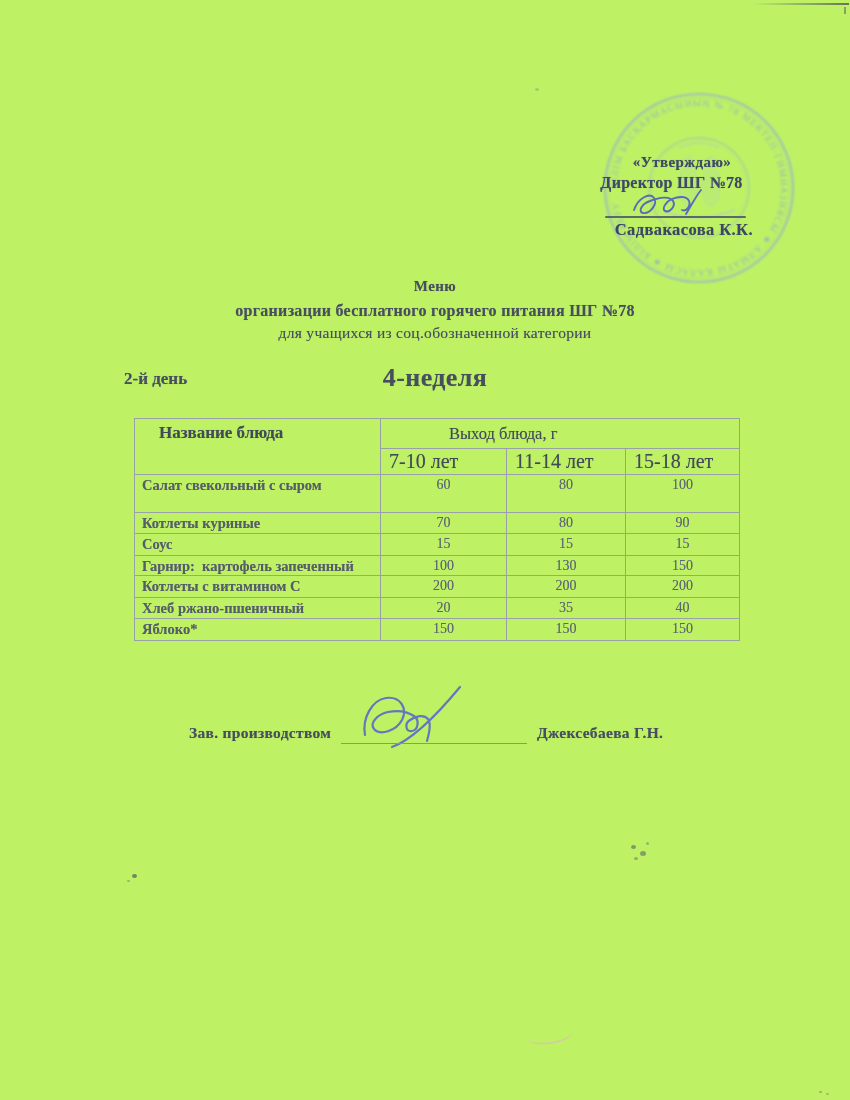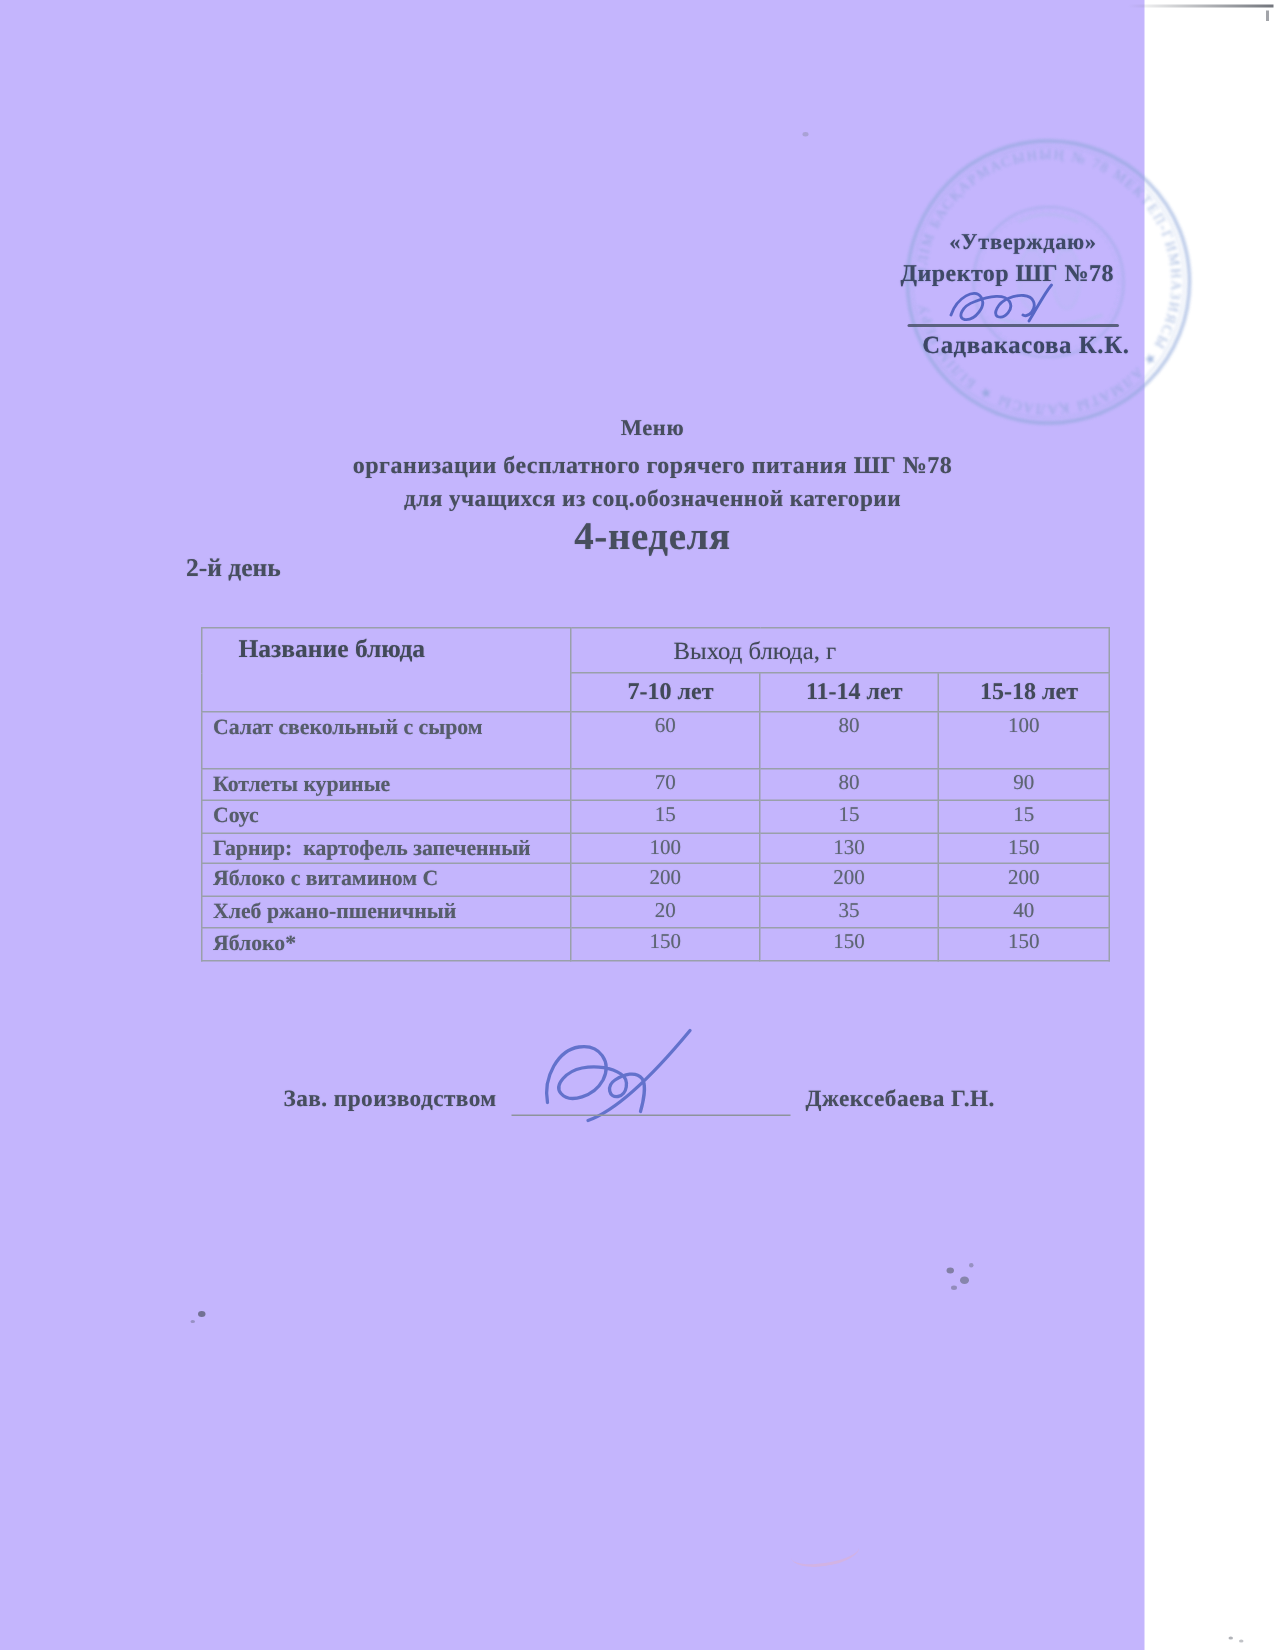--- a/index.html
+++ b/index.html
@@ -1,54 +1,54 @@
 <!DOCTYPE html>
 <html><head>
 <meta charset="utf-8">
 <style>
   html,body{margin:0;padding:0;}
   body{
     width:850px;height:1100px;overflow:hidden;
     background:#ffffff;
     font-family:"Liberation Serif","DejaVu Serif",serif;
   }
-  .page{position:relative;width:763px;height:1100px;background:#c4b5fd;}
+  .page{position:relative;width:850px;height:1100px;background:#bef264;}
 
   
   .ink{color:#474e5e;text-shadow:0 0 0.7px rgba(85,95,115,0.55);}
 
   
   .approve-quote{position:absolute;left:612px;top:154px;width:140px;text-align:center;
     font-size:15px;font-weight:bold;color:#3f4a66;text-shadow:0 0 0.8px rgba(70,85,130,.6);letter-spacing:.4px;}
   .approve-director{position:absolute;left:589px;top:174px;width:165px;text-align:center;
     font-size:16px;font-weight:bold;color:#3f4a66;text-shadow:0 0 0.8px rgba(70,85,130,.6);letter-spacing:.3px;}
   .approve-underline{position:absolute;left:605px;top:216px;width:141px;height:2px;
     background:rgba(72,82,104,.85);border-radius:1px;}
   .approve-name{position:absolute;left:601px;top:220px;width:152px;text-align:right;
     font-size:16.5px;font-weight:bold;color:#3c4764;text-shadow:0 0 0.8px rgba(70,85,130,.6);letter-spacing:.4px;}
 
   
   .title-block{position:absolute;left:130px;top:278px;width:610px;text-align:center;}
   .title-l1{font-size:15px;font-weight:bold;margin-bottom:7px;letter-spacing:.4px;}
   .title-l2{font-size:16px;font-weight:bold;margin-bottom:4px;letter-spacing:.3px;}
-  .title-l3{font-size:15.5px;font-weight:bold;margin-bottom:1px;letter-spacing:.3px;}
+  .title-l3{font-size:15.5px;font-weight:normal;margin-bottom:21px;letter-spacing:.3px;}
   .title-l4{font-size:26px;font-weight:bold;letter-spacing:.4px;}
   .day-label{position:absolute;left:124px;top:369px;font-size:17px;font-weight:bold;}
 
   
   table.menu{position:absolute;left:134px;top:418px;width:605px;border-collapse:collapse;table-layout:fixed;}
   table.menu col.c1{width:246px;} table.menu col.c2{width:126px;}
   table.menu col.c3{width:119px;} table.menu col.c4{width:114px;}
   table.menu th,table.menu td{border:1px solid #99a0aa;margin:0;}
   .th-dish{vertical-align:top;text-align:left;padding:4px 6px 0 24px;
     font-size:17px;font-weight:bold;color:#424a58;text-shadow:0 0 0.7px rgba(80,90,110,.5);}
   .th-output{height:27px;vertical-align:middle;text-align:left;padding-left:68px;
     font-size:16.5px;font-weight:normal;color:#424a58;text-shadow:0 0 0.7px rgba(80,90,110,.5);}
-  .th-age{height:23px;vertical-align:middle;text-align:center;padding-left:8px;
-    font-size:16px;font-weight:bold;color:#424a58;text-shadow:0 0 0.7px rgba(80,90,110,.5);}
+  .th-age{height:23px;vertical-align:middle;text-align:left;padding-left:8px;
+    font-size:20px;font-weight:normal;color:#424a58;text-shadow:0 0 0.7px rgba(80,90,110,.5);}
   td.t-dish{vertical-align:top;text-align:left;padding:2px 4px 0 7px;
     font-size:14.5px;color:#565d6a;white-space:pre-wrap;text-shadow:0 0 0.6px rgba(90,100,120,.5);font-weight:bold;}
   td.t-val{vertical-align:top;text-align:center;padding-top:2px;
     font-size:14px;color:#5d6572;text-shadow:0 0 0.6px rgba(90,100,120,.5);}
 
   
   .footer-label{position:absolute;left:189px;top:724px;font-size:15.5px;font-weight:bold;letter-spacing:.3px;}
   .footer-line{position:absolute;left:341px;top:743px;width:186px;height:1.4px;background:#8d939c;}
   .footer-name{position:absolute;left:537px;top:724px;font-size:15.5px;font-weight:bold;letter-spacing:.3px;}
 
@@ -146,21 +146,21 @@
       <td class="t-val">15</td>
       <td class="t-val">15</td>
     </tr>
     <tr style="height:20px;">
       <td class="t-dish">Гарнир:  картофель запеченный</td>
       <td class="t-val">100</td>
       <td class="t-val">130</td>
       <td class="t-val">150</td>
     </tr>
     <tr style="height:22px;">
-      <td class="t-dish">Яблоко с витамином С</td>
+      <td class="t-dish">Котлеты с витамином С</td>
       <td class="t-val">200</td>
       <td class="t-val">200</td>
       <td class="t-val">200</td>
     </tr>
     <tr style="height:21px;">
       <td class="t-dish">Хлеб ржано-пшеничный</td>
       <td class="t-val">20</td>
       <td class="t-val">35</td>
       <td class="t-val">40</td>
     </tr>

